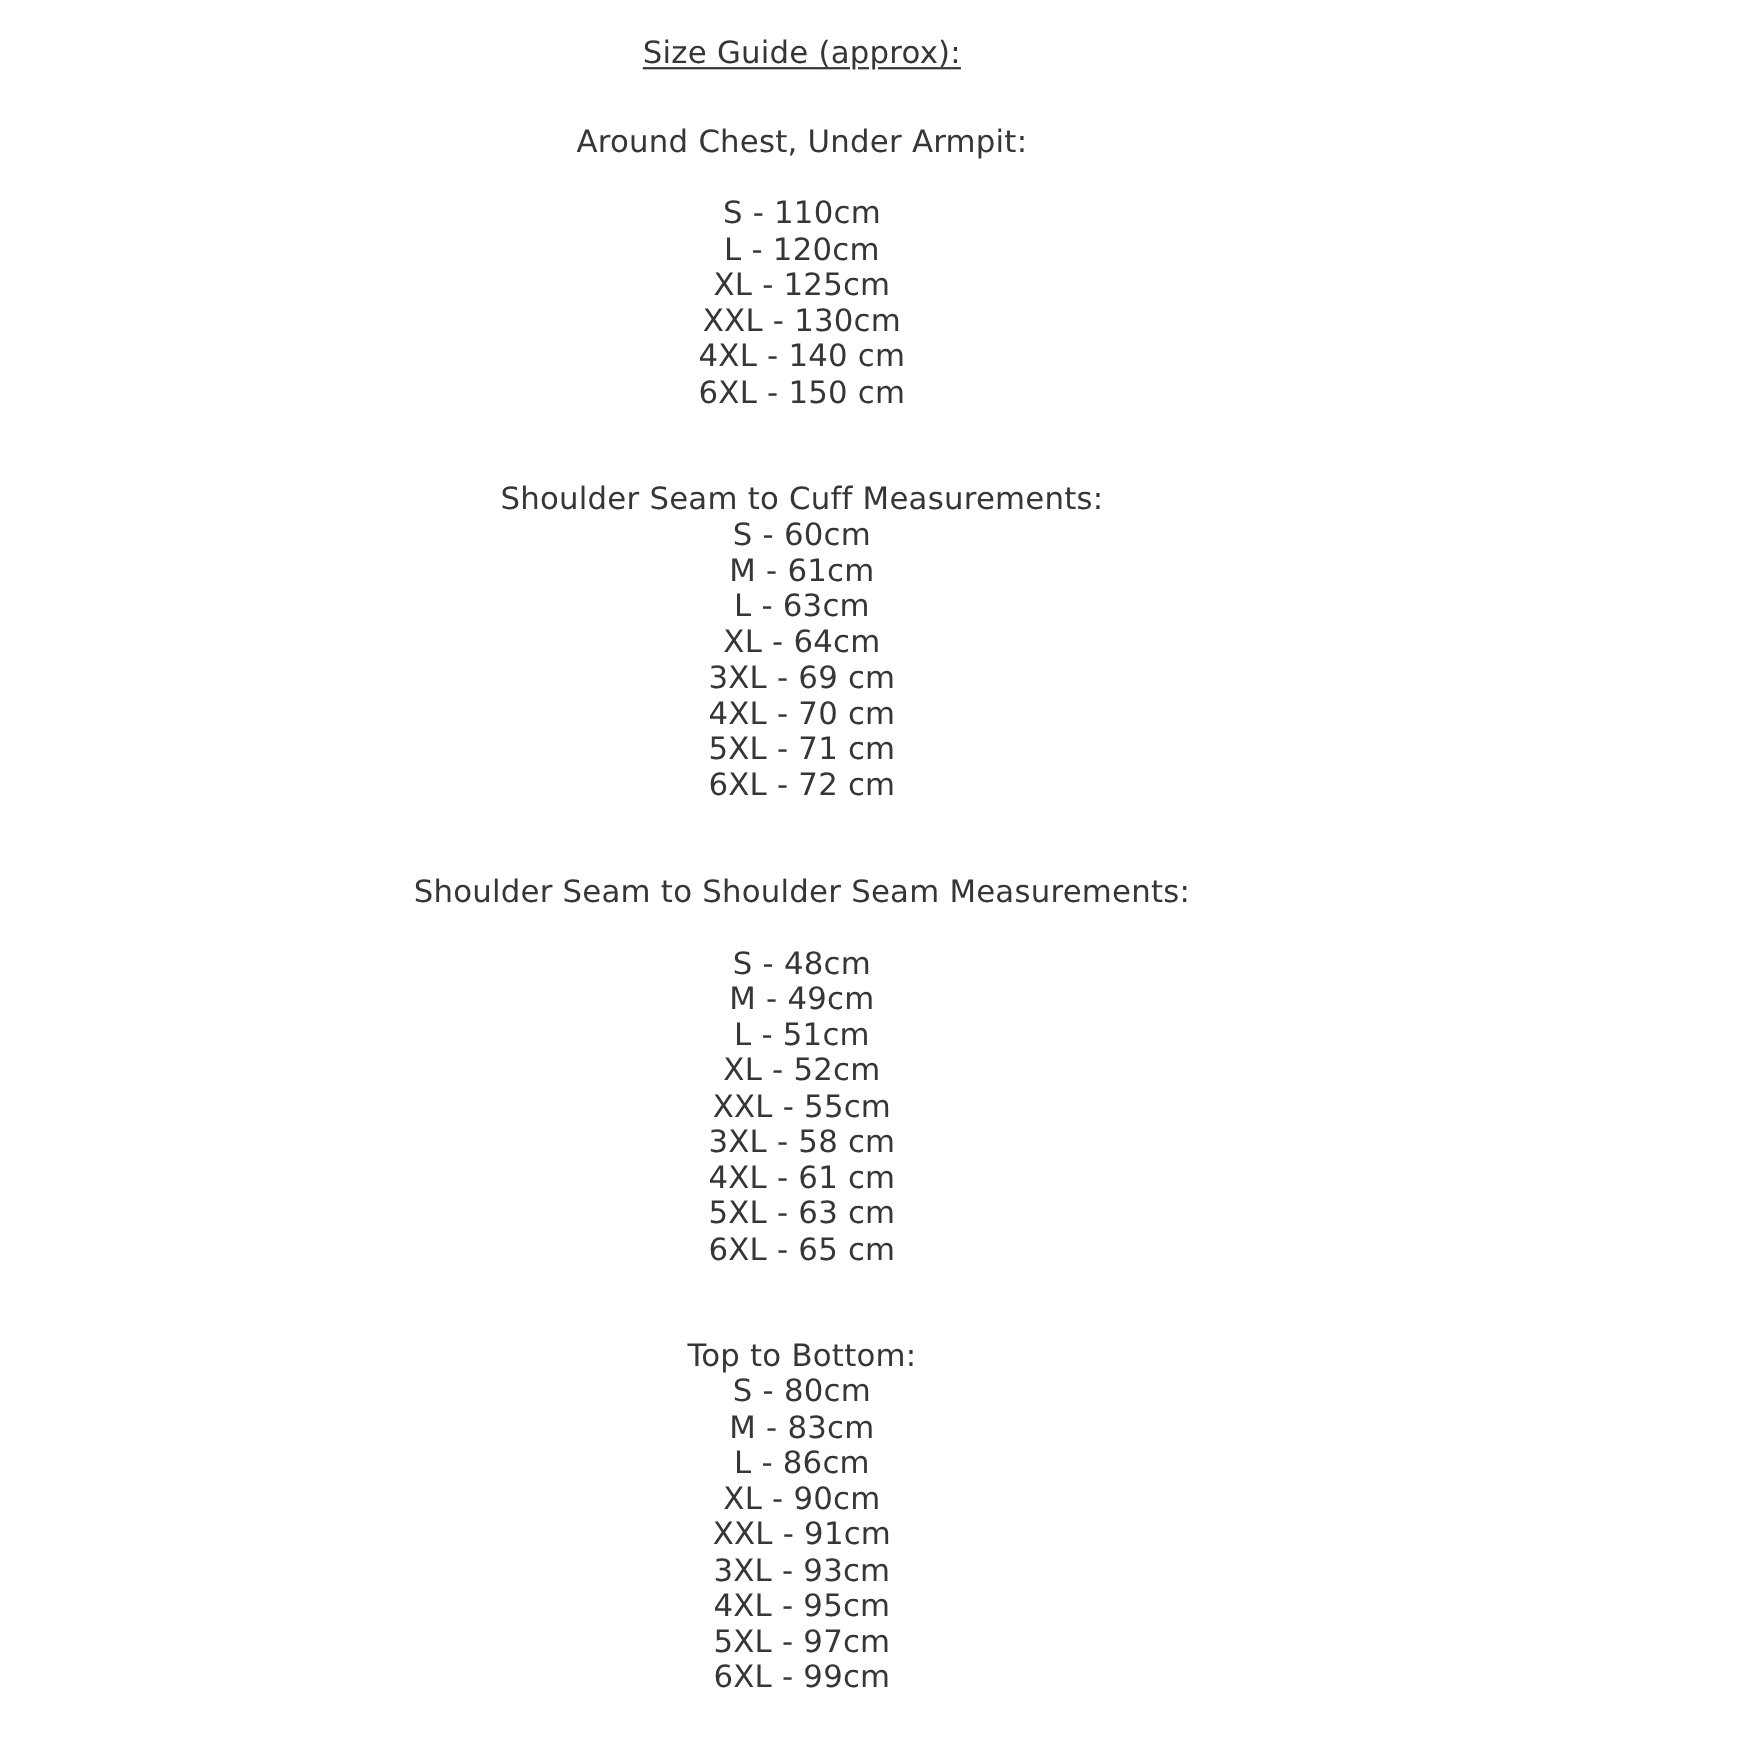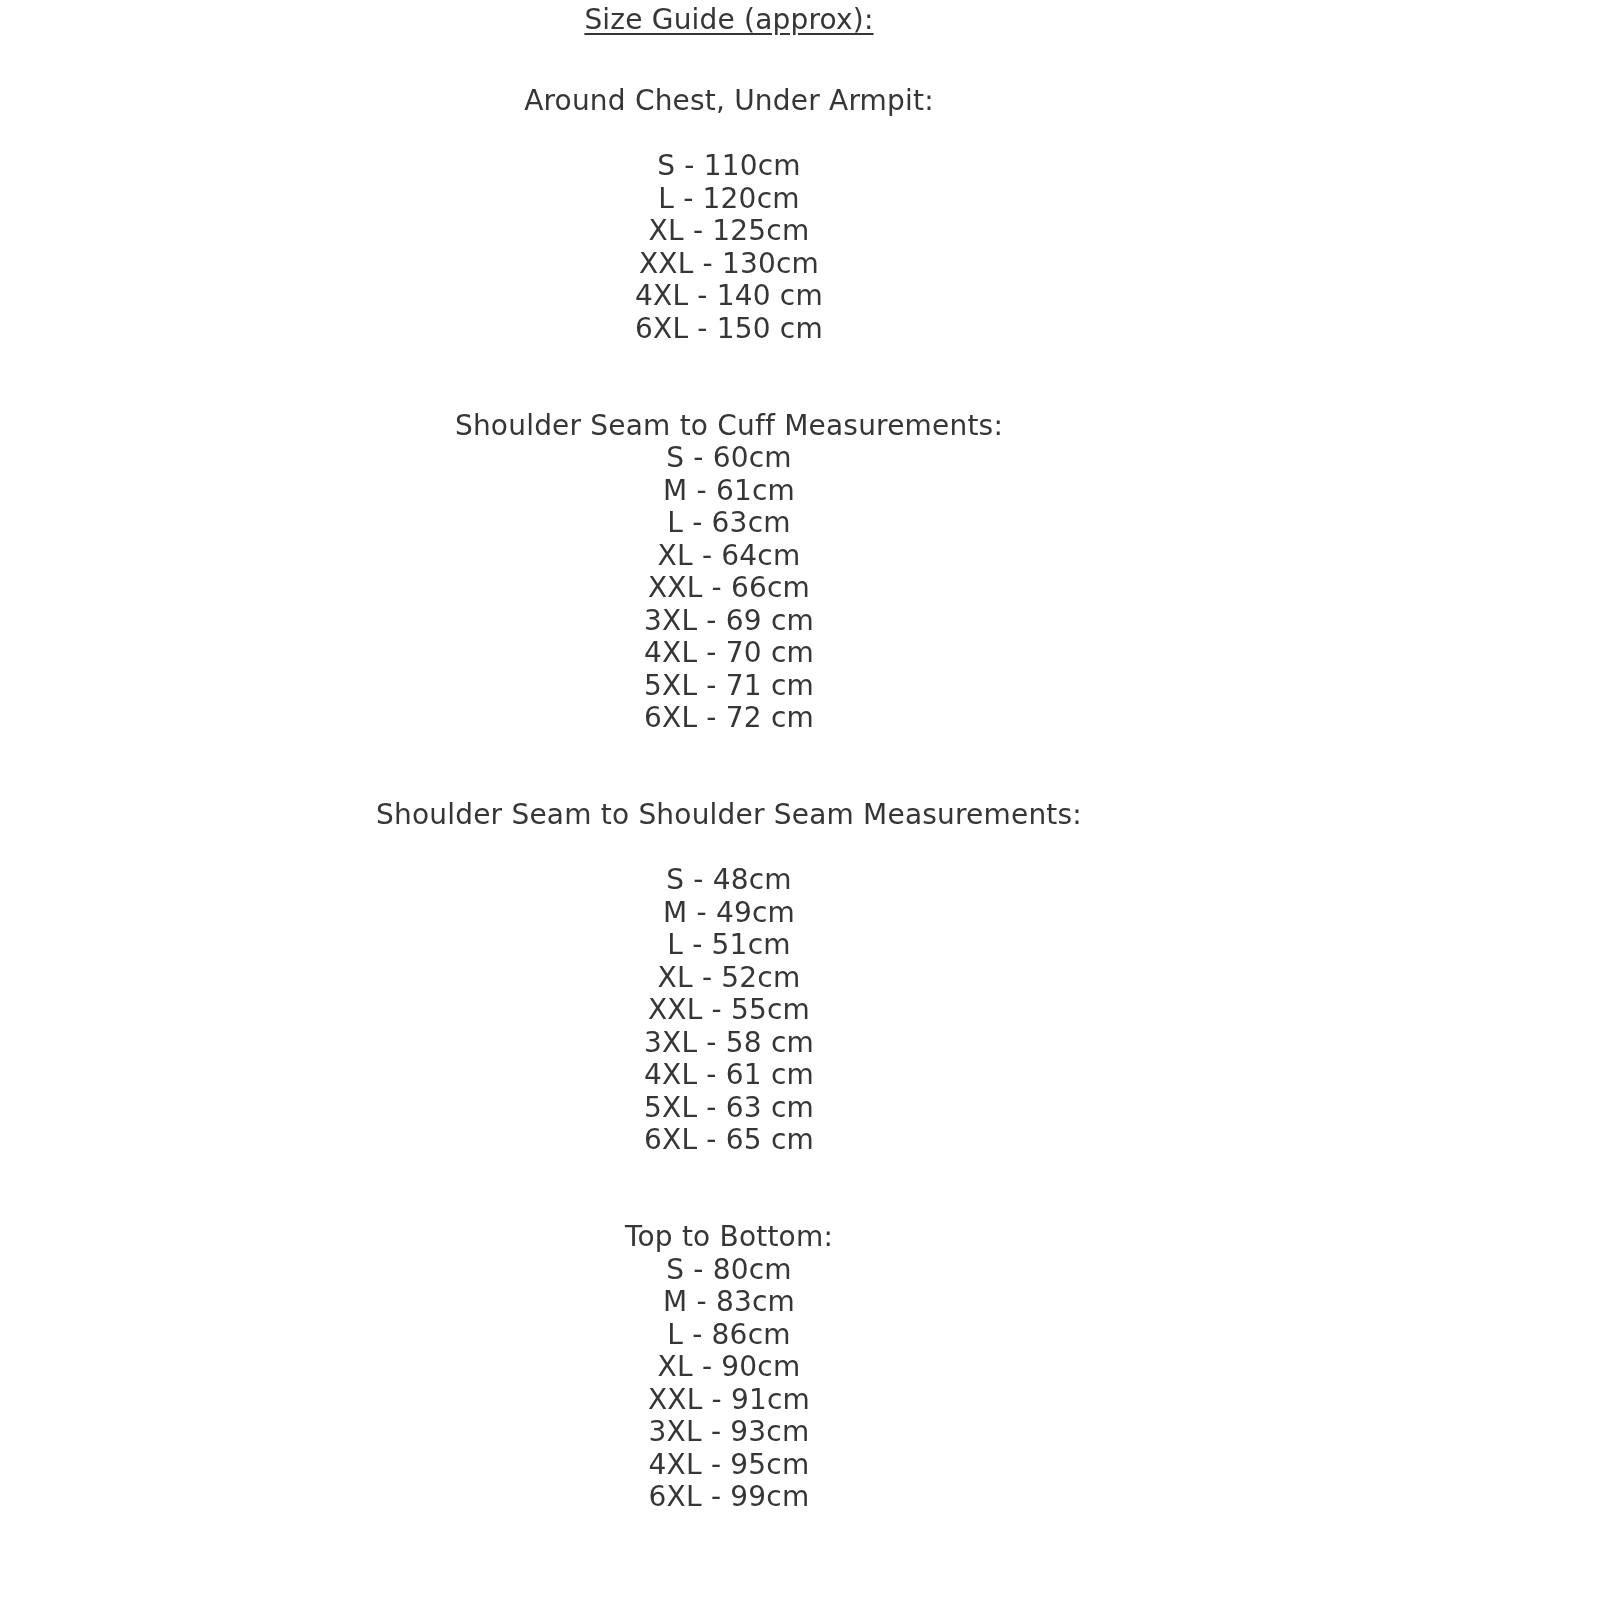--- a/index.html
+++ b/index.html
@@ -10,21 +10,21 @@
   body {
     width: 1600px;
     height: 1600px;
     overflow: hidden;
     font-family: "DejaVu Sans", "Liberation Sans", sans-serif;
     color: #363636;
   }
   .page {
     box-sizing: border-box;
     width: 1352px;
-    padding-top: 4px;
+    padding-top: 32px;
     padding-left: 106px; 
     text-align: center;
     font-size: 28px;
     line-height: 32.5px;
     letter-spacing: 0.2px;
   }
   .line { white-space: pre; }
   .title .underline {
     text-decoration: underline;
     text-underline-offset: 4px;
@@ -55,21 +55,20 @@
 
   <div class="blank"></div>
 
   <section>
     <div class="line heading">Shoulder Seam to Cuff Measurements:</div>
     <div class="items">
         <div class="line item">S - 60cm</div>
         <div class="line item">M - 61cm</div>
         <div class="line item">L - 63cm</div>
         <div class="line item">XL - 64cm</div>
-        <div class="line item">XXL - 66cm</div>
         <div class="line item">3XL - 69 cm</div>
         <div class="line item">4XL - 70 cm</div>
         <div class="line item">5XL - 71 cm</div>
         <div class="line item">6XL - 72 cm</div>
       </div>
   </section>
 
   <div class="blank"></div>
 
   <section>
@@ -93,17 +92,18 @@
   <section>
     <div class="line heading">Top to Bottom:</div>
     <div class="items">
         <div class="line item">S - 80cm</div>
         <div class="line item">M - 83cm</div>
         <div class="line item">L - 86cm</div>
         <div class="line item">XL - 90cm</div>
         <div class="line item">XXL - 91cm</div>
         <div class="line item">3XL - 93cm</div>
         <div class="line item">4XL - 95cm</div>
+        <div class="line item">5XL - 97cm</div>
         <div class="line item">6XL - 99cm</div>
       </div>
   </section>
 
 </div>
 
 </body></html>

